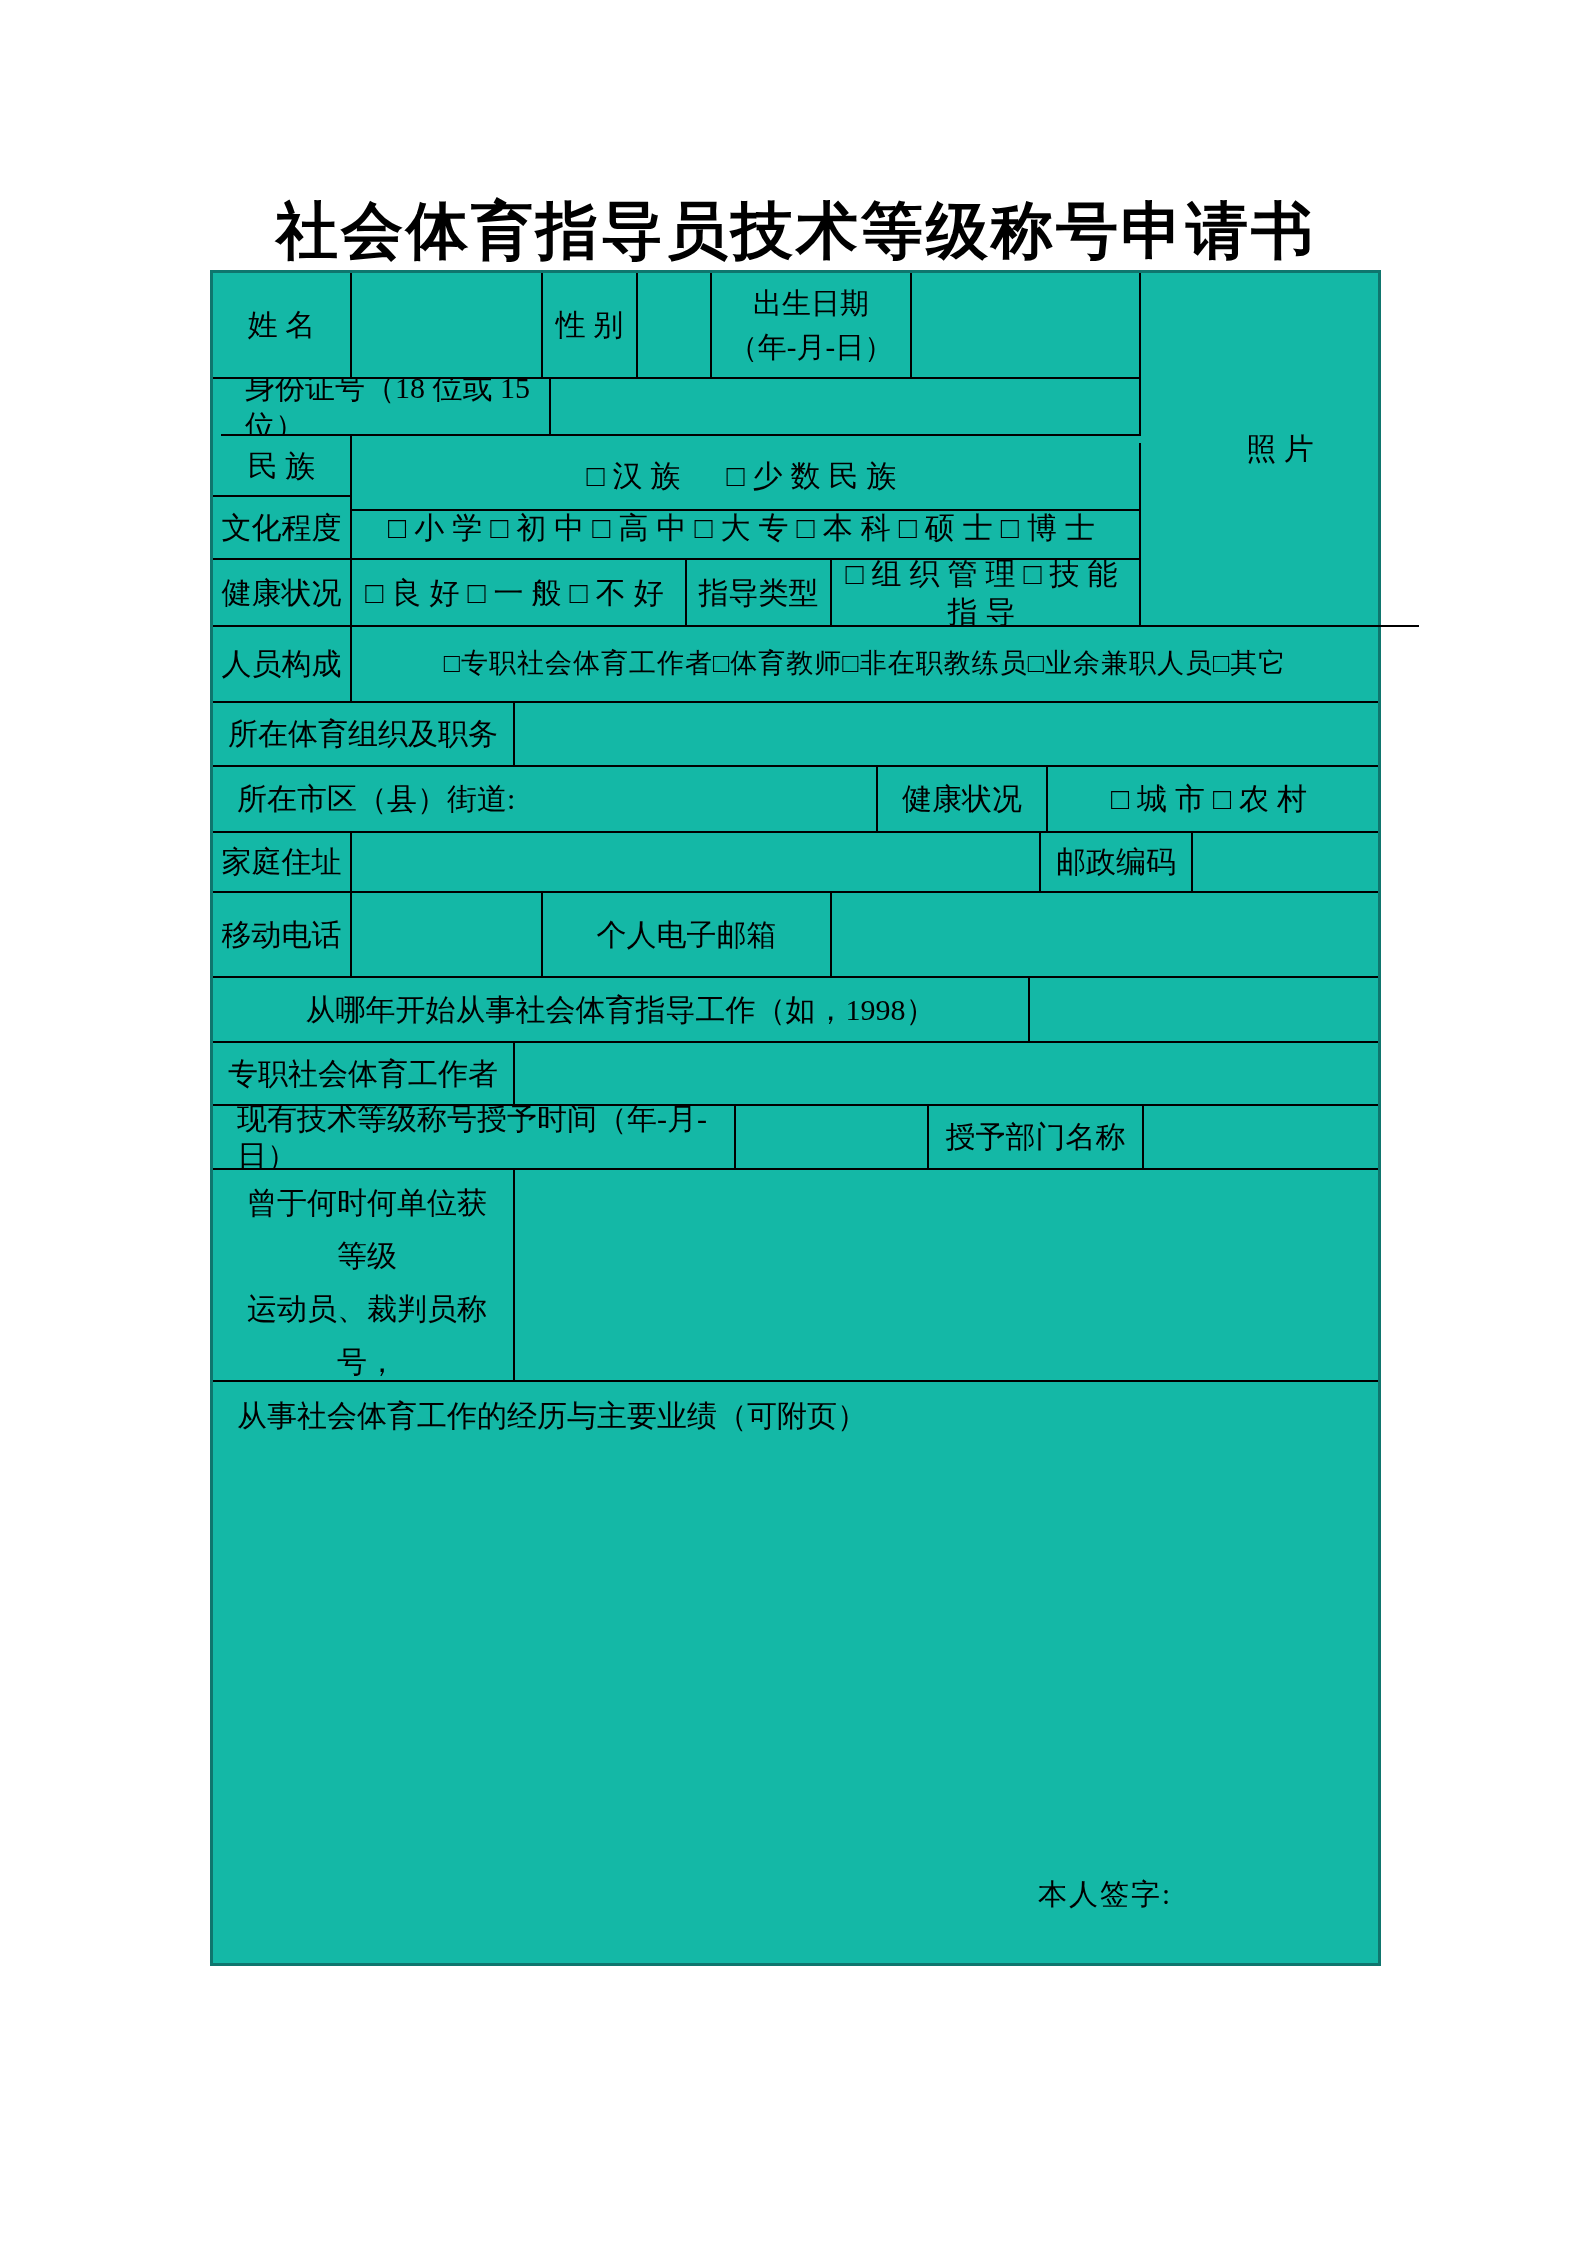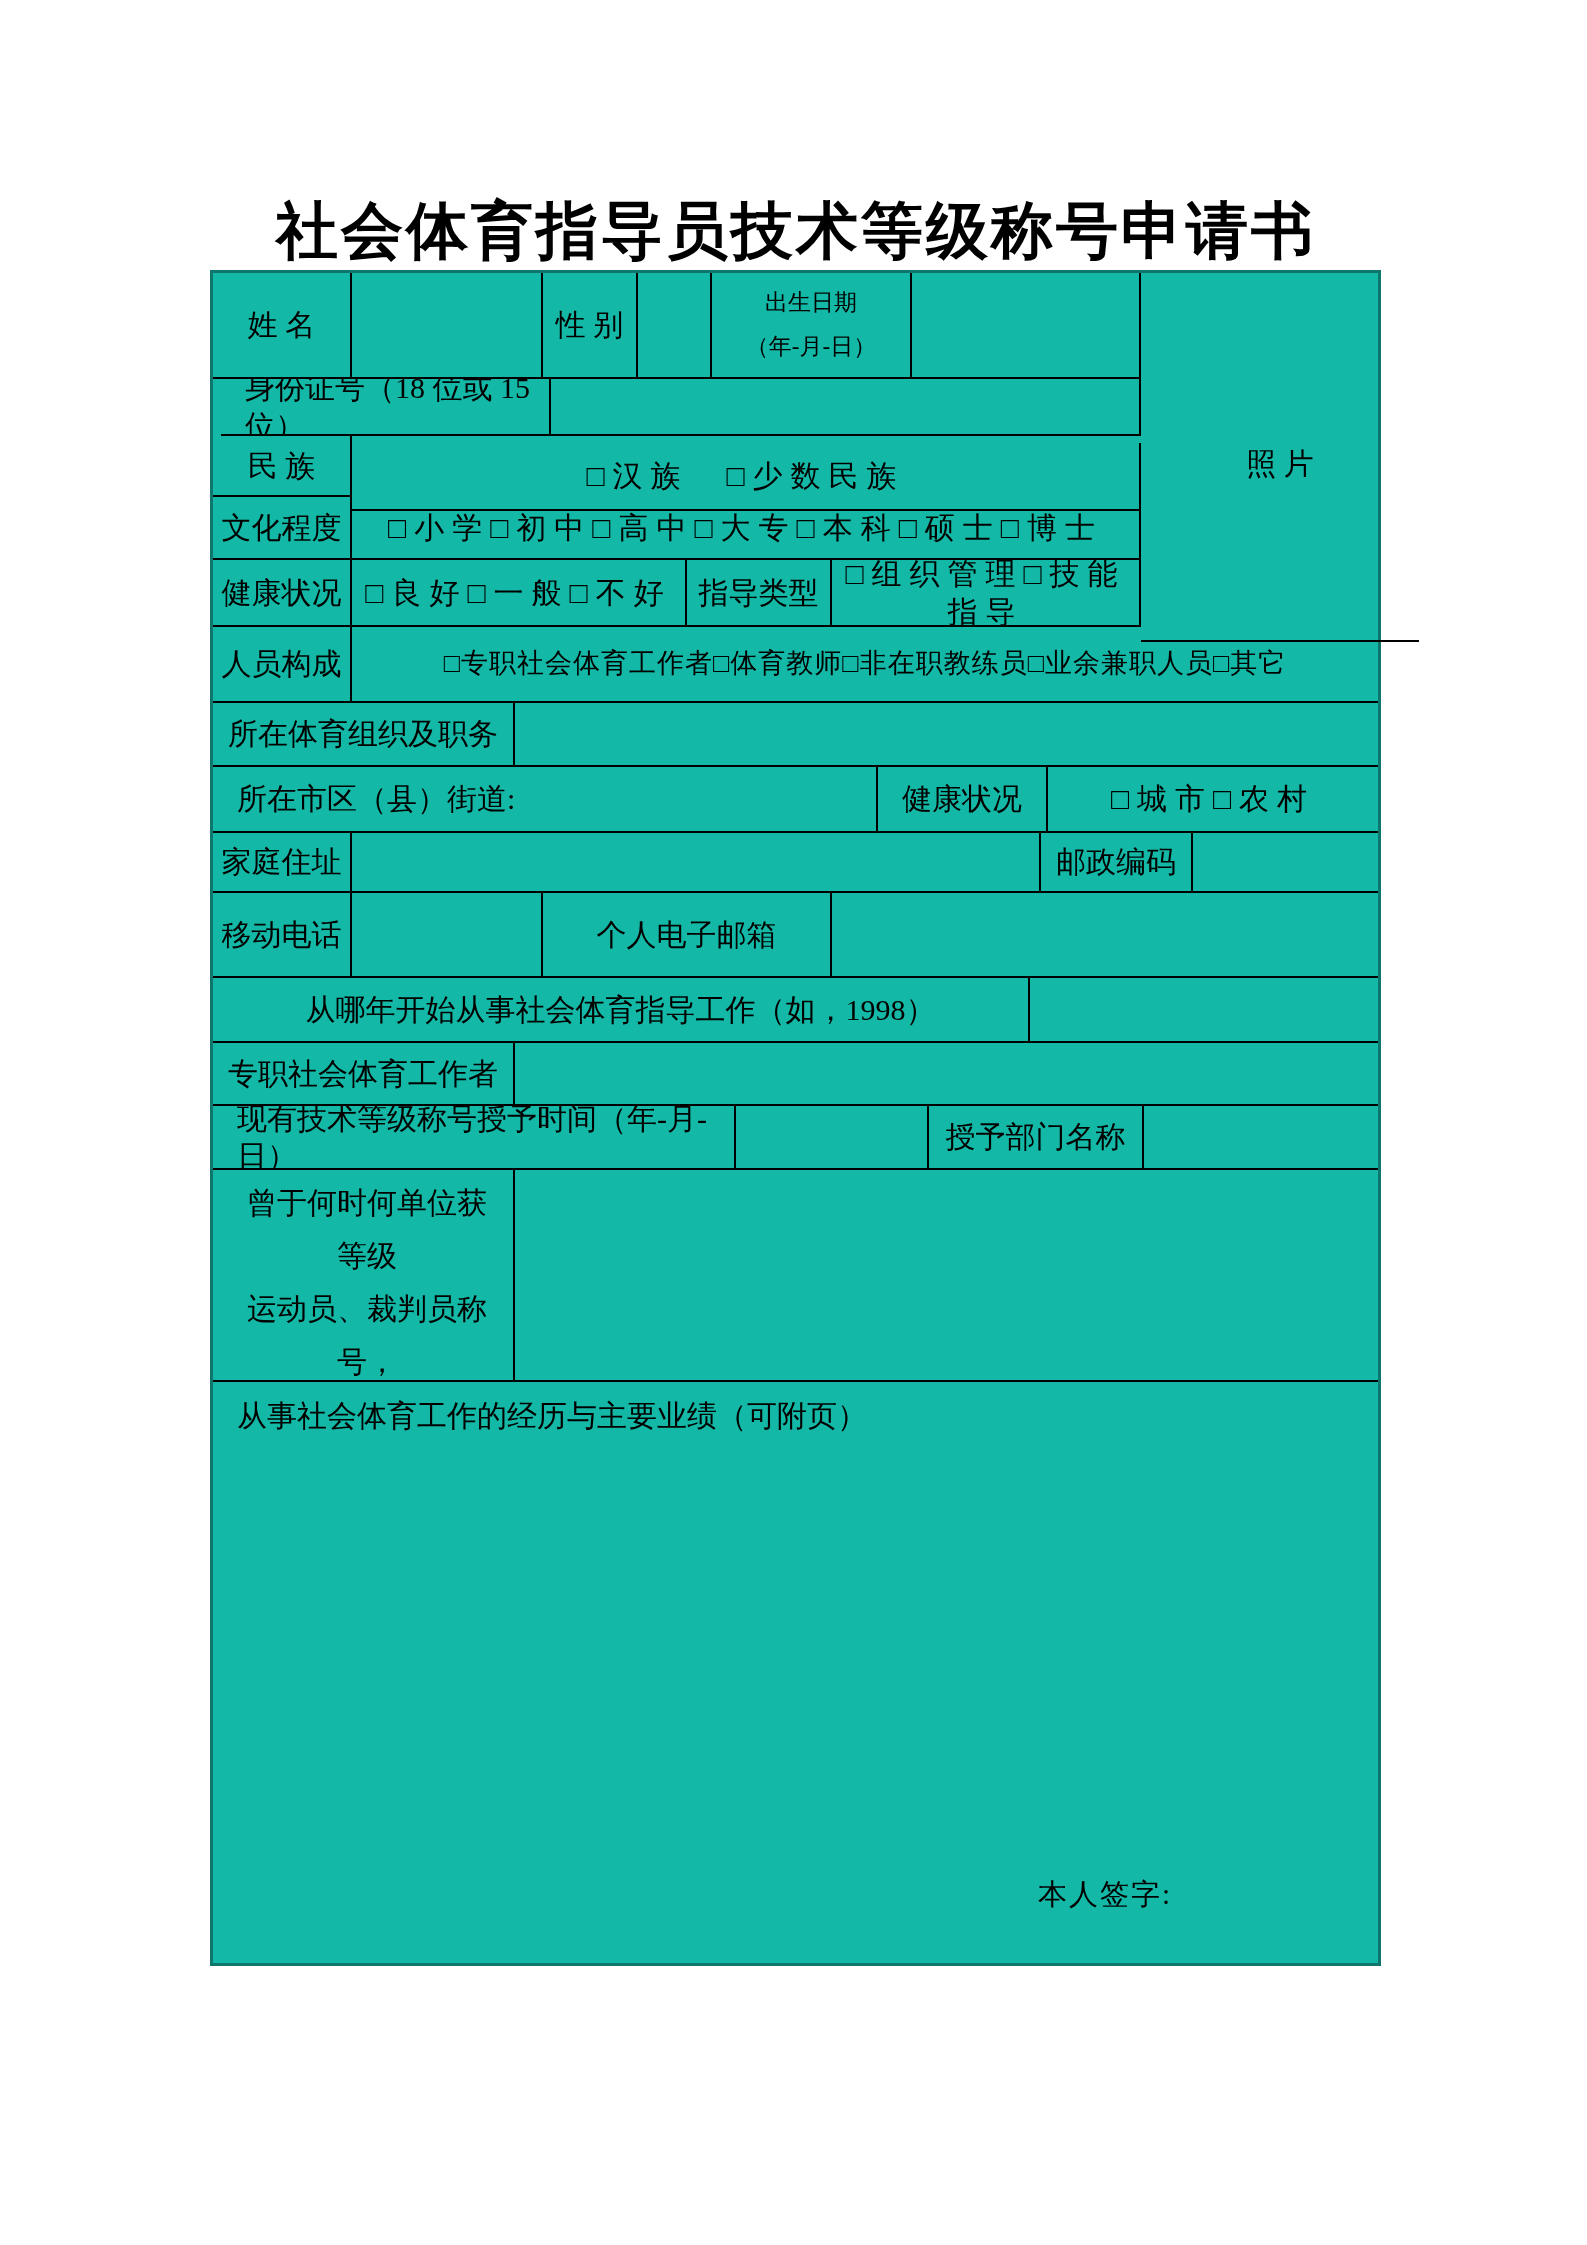--- a/index.html
+++ b/index.html
@@ -21,21 +21,21 @@
     border-right:2px solid #000;border-bottom:2px solid #000;
     display:flex;align-items:center;justify-content:center;
     font-size:30px;line-height:1.25;overflow:hidden;white-space:pre-line;
     text-align:center;
   }
   .left{justify-content:flex-start;text-align:left;padding-left:24px;}
   .no-r{border-right:none;}
   .no-b{border-bottom:none;}
   .sp8{letter-spacing:8px;}
   .tight{font-size:27px;letter-spacing:1px;}
-  .two-line{font-size:23px;line-height:44px;}
+  .two-line{font-size:29px;line-height:44px;}
   .multi{
     align-items:flex-start;justify-content:flex-start;text-align:center;
     padding:6px 16px 0 24px;line-height:53px;
   }
   .bigcell{
     align-items:flex-start;justify-content:flex-start;text-align:left;
   }
   .bigcell .heading{
     position:absolute;left:24px;top:14px;font-size:30px;line-height:40px;
   }
@@ -51,21 +51,21 @@
 
 <div class="form-table">
 
   <div class="c" style="left:0px;top:0px;width:139px;height:106px">姓 名</div>
   <div class="c" style="left:139px;top:0px;width:191px;height:106px"></div>
   <div class="c" style="left:330px;top:0px;width:95px;height:106px">性 别</div>
   <div class="c" style="left:425px;top:0px;width:74px;height:106px"></div>
   <div class="c two-line" style="left:499px;top:0px;width:200px;height:106px">出生日期
 （年-月-日）</div>
   <div class="c" style="left:699px;top:0px;width:229px;height:106px"></div>
-  <div class="c no-r" style="left:928px;top:15px;width:278px;height:354px">照 片</div>
+  <div class="c no-r" style="left:928px;top:0px;width:278px;height:354px">照 片</div>
 
   <div class="c left" style="left:8px;top:106px;width:330px;height:57px">身份证号（18 位或 15 位）</div>
   <div class="c" style="left:330px;top:106px;width:598px;height:57px"></div>
 
   <div class="c" style="left:0px;top:163px;width:139px;height:61px">民 族</div>
   <div class="c sp8" style="left:139px;top:170px;width:789px;height:68px">□汉族　□少数民族</div>
 
   <div class="c" style="left:0px;top:224px;width:139px;height:63px">文化程度</div>
   <div class="c sp8" style="left:139px;top:224px;width:789px;height:63px">□小学□初中□高中□大专□本科□硕士□博士</div>
 

